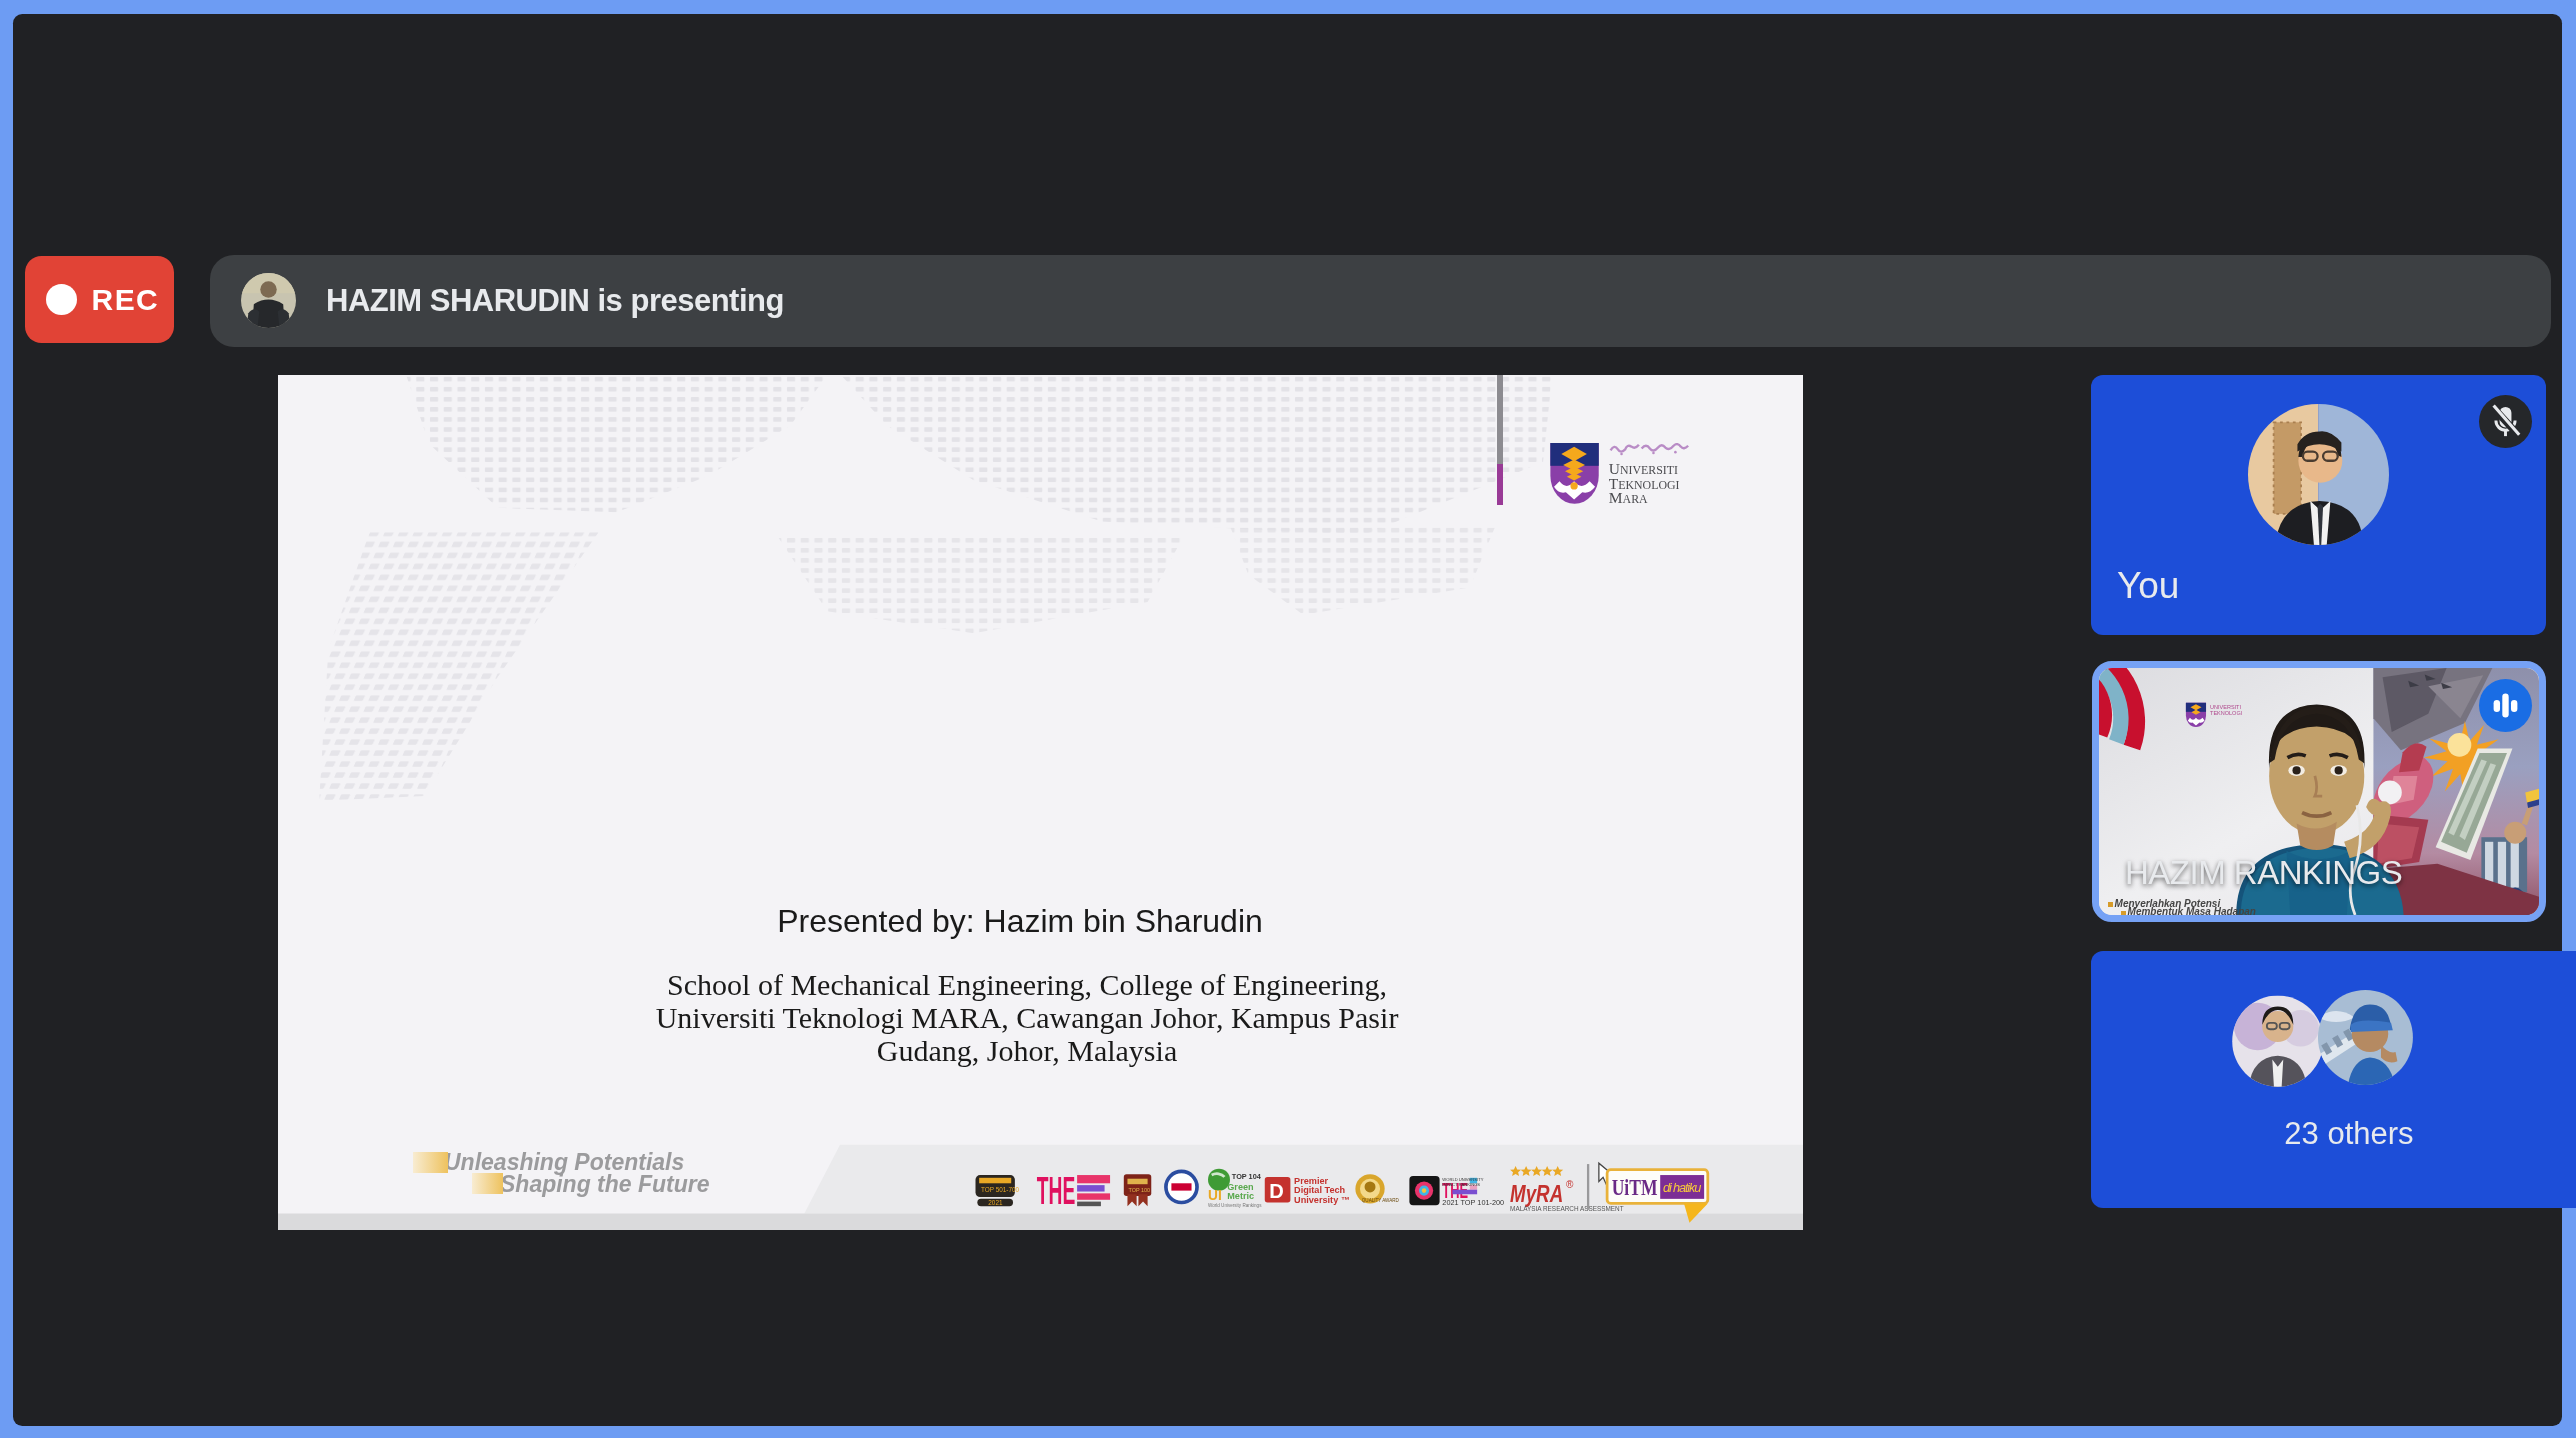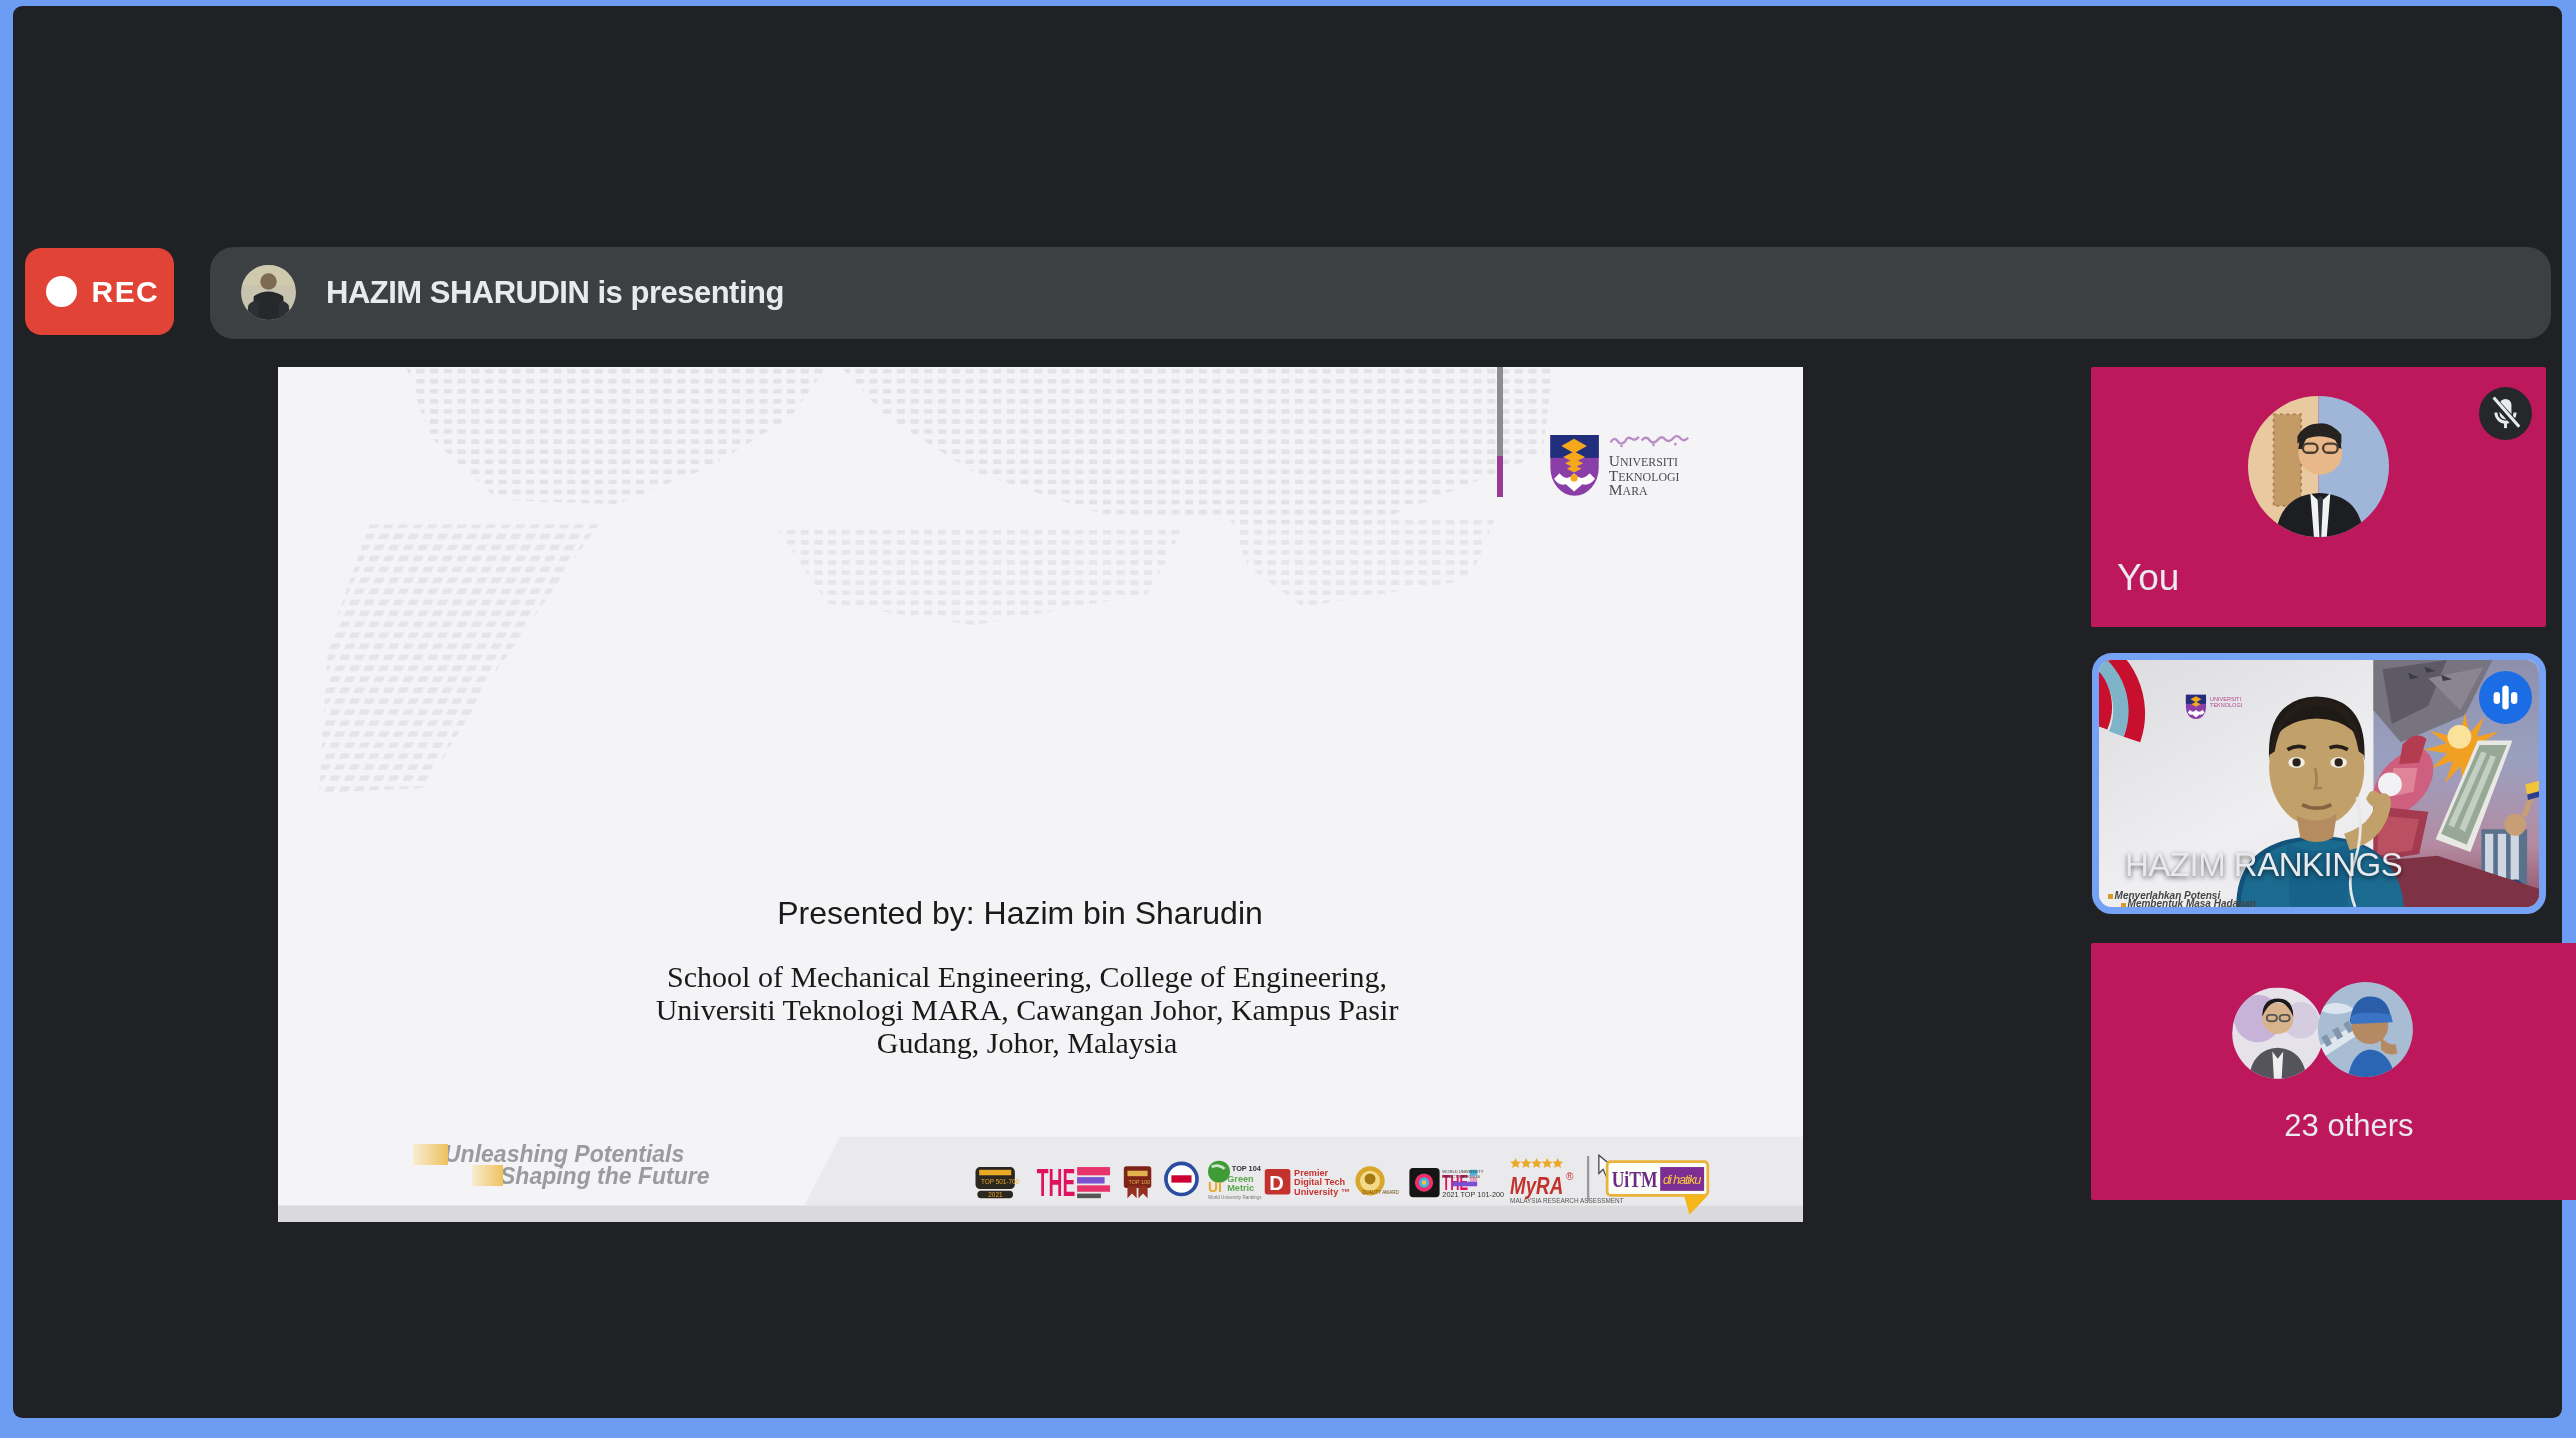--- a/index.html
+++ b/index.html
@@ -1,18 +1,18 @@
 <!DOCTYPE html>
 <html style="font-size:14.6px"><head>
 <meta charset="utf-8">
 <style>
   html,body{margin:0;padding:0;}
   body{width:2576px;height:1438px;background:#6d9cf3;position:relative;overflow:hidden;
        font-family:"Liberation Sans", sans-serif;}
-  #stage{position:absolute;left:13px;top:6px;width:2549px;height:1412px;background:#202124;border-radius:9.2px;}
+  #stage{position:absolute;left:13px;top:14px;width:2549px;height:1412px;background:#202124;border-radius:9.2px;}
   
   #rec{position:absolute;left:12px;top:242px;width:149px;height:87px;background:#e14336;border-radius:16.5px;
        display:flex;align-items:center;}
   #rec .dot{width:31px;height:31px;border-radius:50%;background:#fff;margin-left:21px;}
   #rec .t{color:#fff;font-size:30px;font-weight:bold;margin-left:14.6px;letter-spacing:1.4px;}
   
   #bar{position:absolute;left:197px;top:241px;width:2341px;height:92px;background:#3d4043;border-radius:24px;}
   #bar .av{position:absolute;left:31px;top:18.3px;width:55px;height:55px;border-radius:50%;overflow:hidden;}
   #bar .txt{position:absolute;left:116px;top:0;height:108px;line-height:92px;color:#e8eaed;
             font-size:31px;font-weight:bold;letter-spacing:-0.5px;}
@@ -22,21 +22,21 @@
   #vline-p{position:absolute;left:1219px;top:89px;width:6.4px;height:41px;background:#993a96;}
   #title{position:absolute;left:727px;top:221px;transform:translateX(-50%);text-align:center;
          color:#141414;font-size:88px;line-height:101px;white-space:nowrap;letter-spacing:-1.8px;}
   #presby{position:absolute;left:742px;top:528px;transform:translateX(-50%);
           color:#1a1a1a;font-size:32px;font-weight:normal;white-space:nowrap;}
   #addr{position:absolute;left:749px;top:222px;transform:translateX(-50%);text-align:center;
         font-family:"Liberation Serif",serif;color:#1a1a1a;font-size:30px;line-height:33px;white-space:nowrap;}
   #foot-poly{position:absolute;left:0;top:0;width:1525px;height:855px;}
   .motto{position:absolute;color:#9b9b9d;font-style:italic;font-weight:bold;white-space:nowrap;}
   
-  .tile{position:absolute;background:#be185d;border-radius:2px;}
+  .tile{position:absolute;background:#1d4ed8;border-radius:12px;}
   #tile1{left:2078px;top:361px;width:455px;height:260px;}
   #tile2{left:2079px;top:647px;width:440px;height:247px;border:7.3px solid #76a2f5;border-radius:20px;overflow:hidden;background:#ddd;}
   #tile3{left:2078px;top:937px;width:516px;height:257px;}
   .namelab{color:#e8eaed;}
 </style>
 </head>
 <body>
 <div id="stage">
   <div id="rec">
       <div class="dot"></div>

